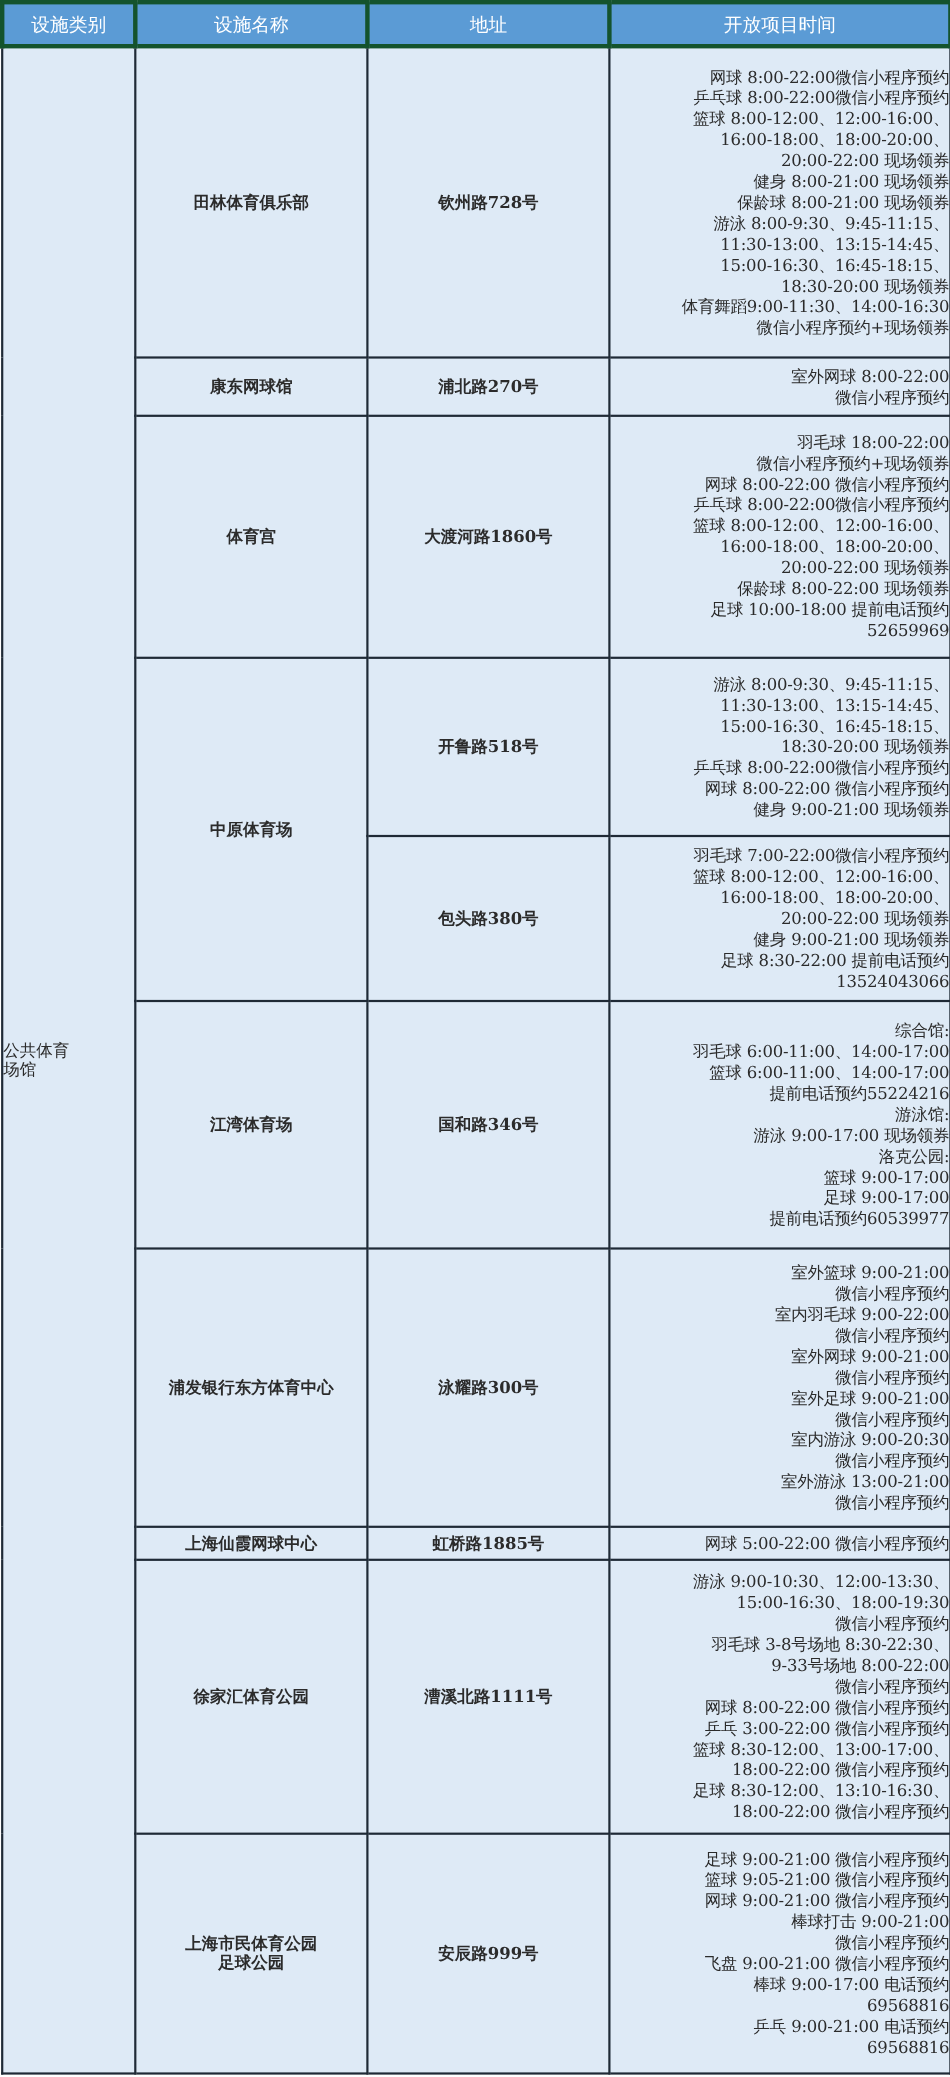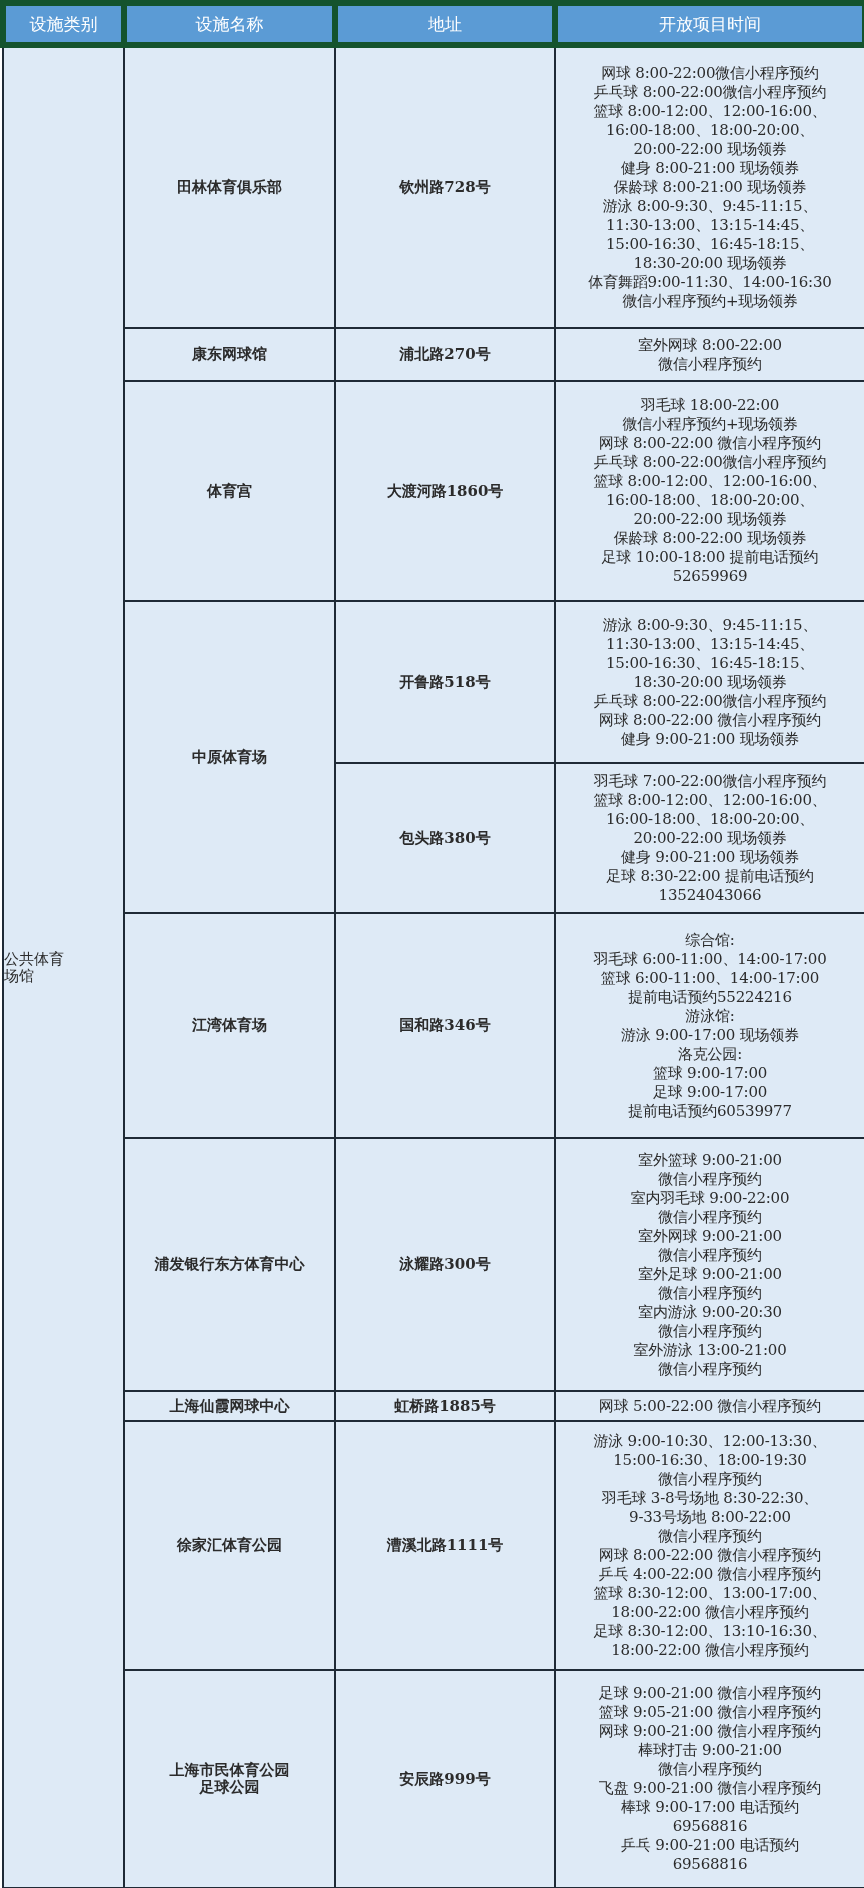--- a/index.html
+++ b/index.html
@@ -5,29 +5,29 @@
   html, body { margin: 0; padding: 0; background: #ffffff; }
   body { width: 864px; height: 1888px; overflow: hidden; font-family: "DejaVu Serif", "Liberation Serif", serif; color: #2b2b2b; }
   table.sched { border-collapse: collapse; table-layout: fixed; width: 862px; margin: 0; }
   table.sched col.c1 { width: 121px; }
   table.sched col.c2 { width: 211px; }
   table.sched col.c3 { width: 220px; }
   table.sched col.c4 { width: 310px; }
   table.sched th {
     background: #5b9bd5; color: #ffffff; height: 36px; padding: 0;
     font-family: "DejaVu Sans", "Liberation Sans", sans-serif; font-weight: normal; font-size: 17px;
-    border: 6px solid #14532d; text-align: center; vertical-align: middle;
+    border: 4px solid #14532d; text-align: center; vertical-align: middle;
   }
   table.sched td {
     background: #deeaf6; border: 2px solid #1f2a36; padding: 0;
     font-size: 15px; line-height: 19px; vertical-align: middle;
   }
   td.center { text-align: center; font-weight: bold; }
   td.cat { text-align: left; font-size: 15px; line-height: 17px; padding: 0 10px; }
-  td.sched-cell { text-align: center; padding: 4px 2px 4px 5px; font-size: 14.5px; line-height: 19.3px; letter-spacing: -0.2px; }
+  td.sched-cell { text-align: right; padding: 4px 2px 4px 5px; font-size: 14.5px; line-height: 19.3px; letter-spacing: -0.2px; }
   .line { display: block; white-space: nowrap; }
   .name2 { display: block; line-height: 17px; }
 </style>
 </head>
 <body>
 
 <table class="sched">
   <colgroup>
       <col class="c1">
       <col class="c2">
@@ -169,21 +169,21 @@
       <td class="center">徐家汇体育公园</td>
       <td class="center">漕溪北路1111号</td>
       <td class="sched-cell">
           <span class="line">游泳 9:00-10:30、12:00-13:30、</span>
           <span class="line">15:00-16:30、18:00-19:30</span>
           <span class="line">微信小程序预约</span>
           <span class="line">羽毛球 3-8号场地 8:30-22:30、</span>
           <span class="line">9-33号场地 8:00-22:00</span>
           <span class="line">微信小程序预约</span>
           <span class="line">网球 8:00-22:00 微信小程序预约</span>
-          <span class="line">乒乓 4:00-22:00 微信小程序预约</span>
+          <span class="line">乒乓 3:00-22:00 微信小程序预约</span>
           <span class="line">篮球 8:30-12:00、13:00-17:00、</span>
           <span class="line">18:00-22:00 微信小程序预约</span>
           <span class="line">足球 8:30-12:00、13:10-16:30、</span>
           <span class="line">18:00-22:00 微信小程序预约</span>
         </td>
     </tr>
 
     <tr style="height:218px">
       <td class="center">
         <span class="name2">上海市民体育公园</span>

